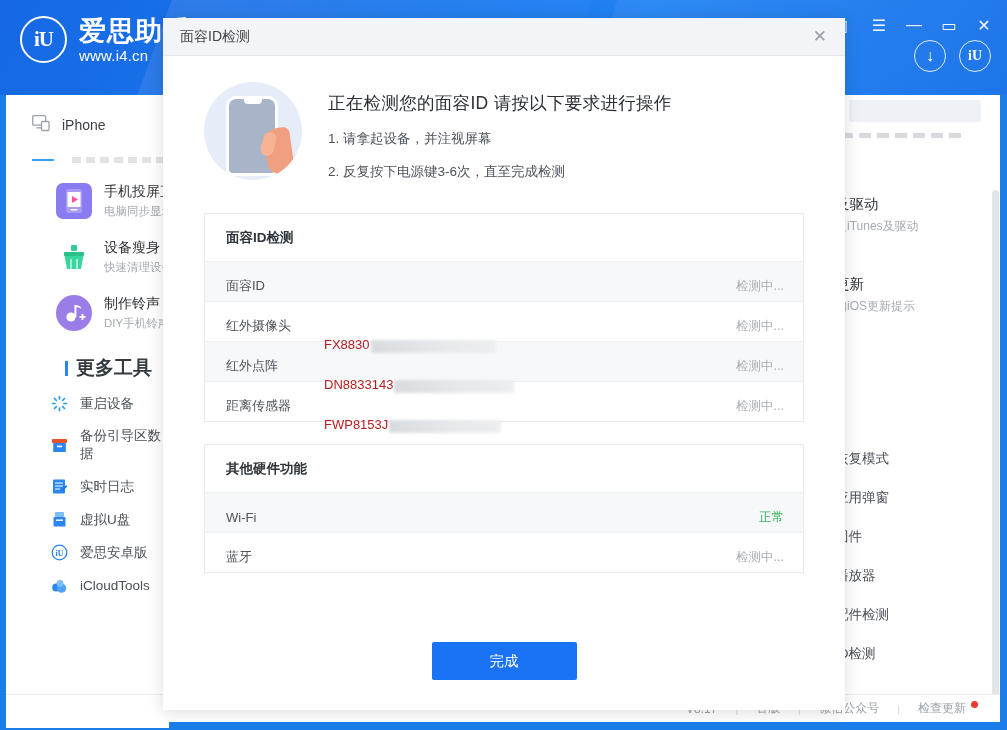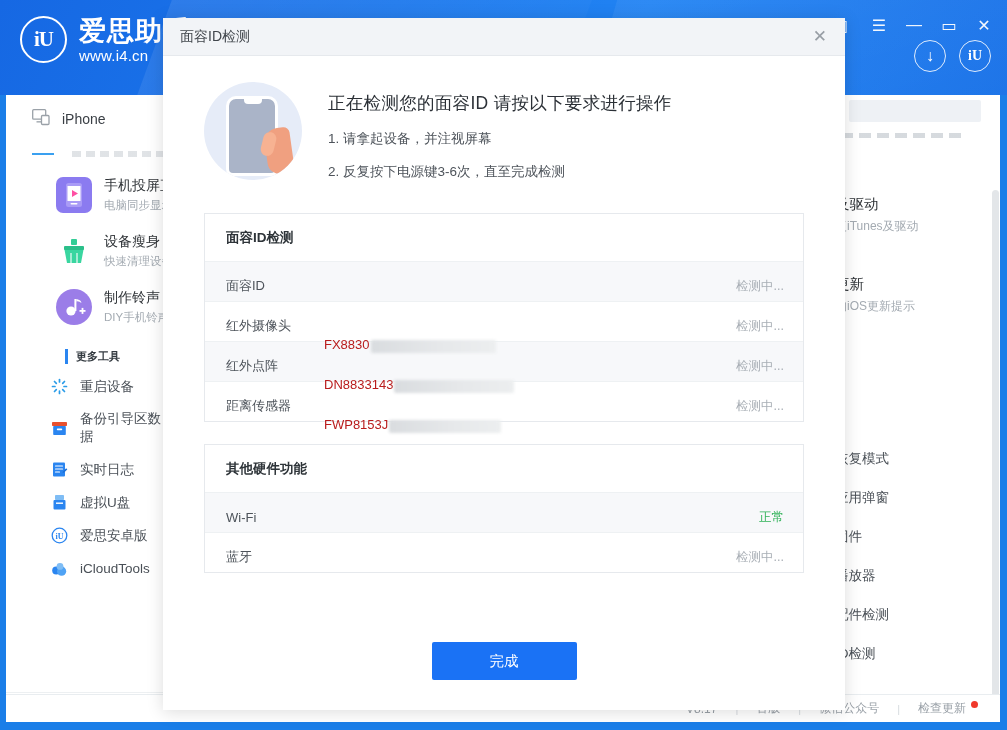--- a/index.html
+++ b/index.html
@@ -64,21 +64,21 @@
   .circbtn {
     width:32px; height:32px; border-radius:50%;
     border:1.6px solid rgba(255,255,255,0.85);
     display:flex; align-items:center; justify-content:center;
     color:#ffffff; cursor:pointer;
   }
   .circbtn.iu { font-size:14px; font-weight:bold; font-family:"Liberation Serif",serif; }
 
   
   .sidebar {
-    position:absolute; left:6px; top:95px; width:163px; height:627px;
+    position:absolute; left:6px; top:101px; width:163px; height:627px;
     background:#ffffff; border-right:1px solid #e9ecef;
   }
   .sb-device {
     display:flex; align-items:center; gap:10px;
     padding:14px 0 12px 26px; font-size:14px; color:#3a3f45;
   }
   .sb-partial {
     position:relative; height:26px; margin-left:26px;
   }
   .sb-partial .dash { position:absolute; left:0; top:12px; width:22px; height:2px; background:#3aa0f0; }
@@ -86,21 +86,21 @@
     background:repeating-linear-gradient(90deg,#d6dade 0 9px, transparent 9px 14px); opacity:0.75; }
 
   .tool-row { display:flex; align-items:center; gap:12px; padding:10px 0 10px 50px; cursor:pointer; }
   .tool-ico { width:36px; height:36px; border-radius:7px; flex:none; position:relative; }
   .tool-txt { min-width:0; }
   .tool-title { font-size:14px; color:#303438; white-space:nowrap; }
   .tool-sub { font-size:11.5px; color:#a4abb2; margin-top:3px; white-space:nowrap; }
 
   .sec-head {
     display:flex; align-items:center; gap:8px;
-    margin:14px 0 6px 18px; font-size:11px; color:#333a40; font-weight:bold;padding-left:41px;
+    margin:14px 0 6px 18px; font-size:19px; color:#333a40; font-weight:bold;padding-left:41px;
   }
   .sec-bar { width:3px; height:15px; background:#2a85f0; }
 
   .mt-row { display:flex; align-items:center; gap:11px; padding:7px 0 7px 44px; font-size:13.5px; color:#4a5057; cursor:pointer; }
   .mt-ico { width:19px; height:19px; flex:none; display:flex; align-items:center; justify-content:center; }
 
   .sb-footer {
     position:absolute; left:0; bottom:0; width:163px; height:30px;
     border-top:1px solid #edf0f2; display:flex; align-items:center; gap:7px; padding-left:14px;
     background:#fff;

